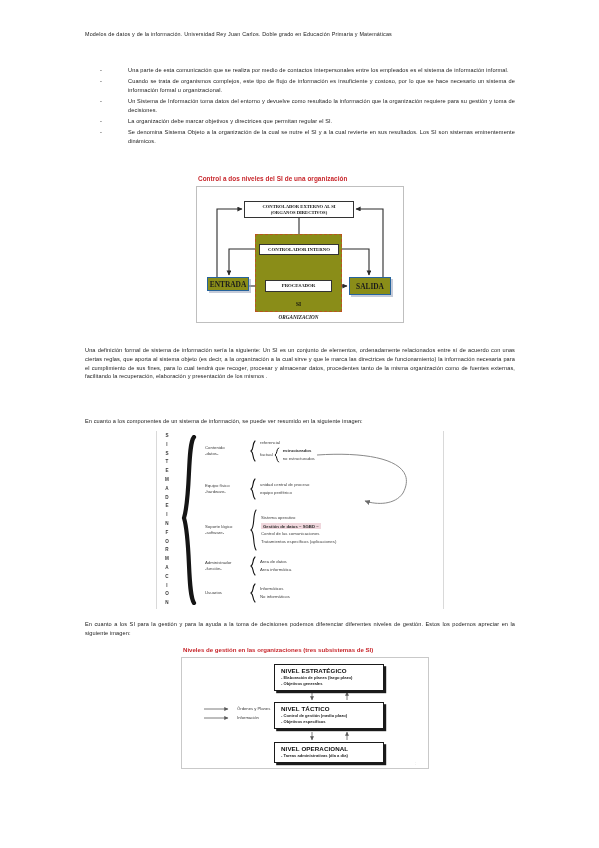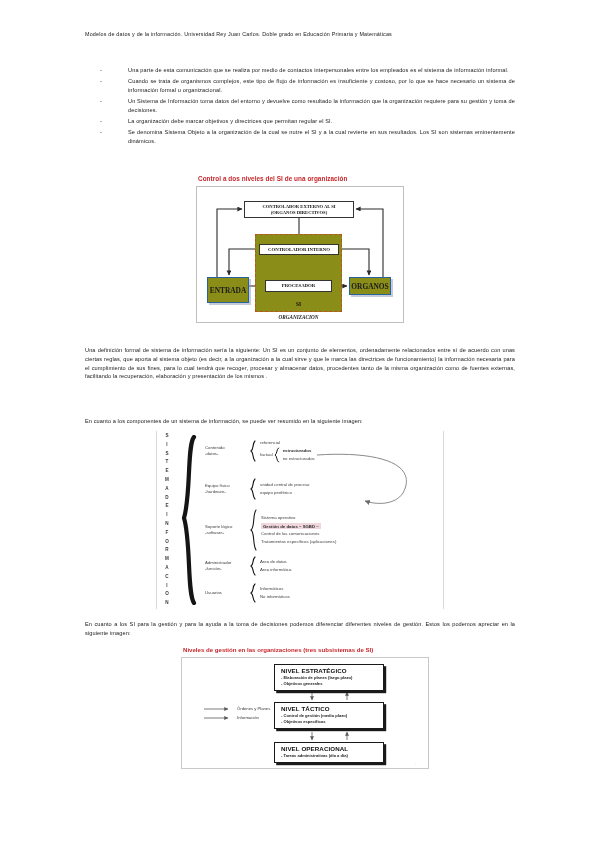--- a/index.html
+++ b/index.html
@@ -159,21 +159,21 @@
     box-sizing: border-box;
     font-family: "Liberation Serif", serif;
     font-weight: bold;
     font-size: 7.4px;
     color: #1b1b1b;
     display: flex;
     align-items: center;
     justify-content: center;
     box-shadow: 2px 2px 0 rgba(150,160,185,0.55);
   }
-  #box-entrada { left: 10px; top: 90px; width: 42px; height: 26px; }
+  #box-entrada { left: 10px; top: 90px; width: 42px; height: 14px; }
   #box-salida  { left: 152px; top: 90px; width: 42px; height: 18px; }
 
   .fig1-svg { position: absolute; inset: 0; width: 100%; height: 100%; }
 
   
   .fig2 {
     position: absolute;
     left: 156px;
     top: 431px;
     width: 288px;
@@ -380,21 +380,21 @@
 
         <div class="wbox" id="box-ctrl-ext">
           <span>
             <span>CONTROLADOR EXTERNO AL SI</span><br>
             <span>(ORGANOS DIRECTIVOS)</span>
           </span>
         </div>
         <div class="wbox" id="box-ctrl-int">CONTROLADOR INTERNO</div>
         <div class="wbox" id="box-procesador">PROCESADOR</div>
         <div class="obox" id="box-entrada">ENTRADA</div>
-        <div class="obox" id="box-salida">ORGANOS</div>
+        <div class="obox" id="box-salida">SALIDA</div>
       </div>
     </div>
   </div>
 
   <div class="para" id="para-definicion">Una definición formal de sistema de información sería la siguiente: Un SI es un conjunto de elementos, ordenadamente relacionados entre sí de acuerdo con unas ciertas reglas, que aporta al sistema objeto (es decir, a la organización a la cual sirve y que le marca las directrices de funcionamiento) la información necesaria para el cumplimiento de sus fines, para lo cual tendrá que recoger, procesar y almacenar datos, procedentes tanto de la misma organización como de fuentes externas, facilitando la recuperación, elaboración y presentación de los mismos .</div>
   <div class="para" id="para-componentes">En cuanto a los componentes de un sistema de información, se puede ver resumido en la siguiente imagen:</div>
 
   <div class="fig2">
 
     <div class="sis-letters">

